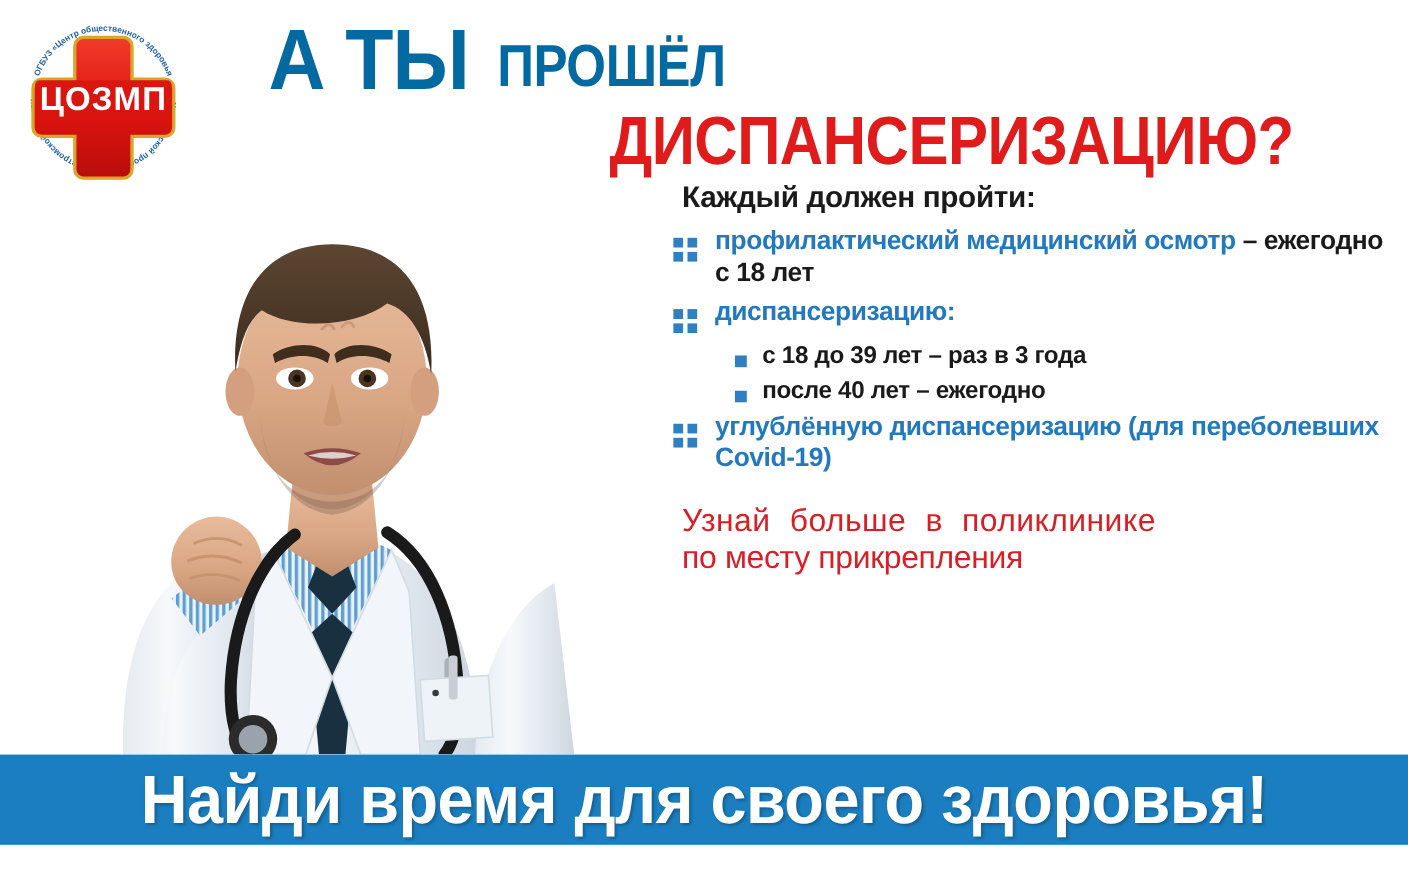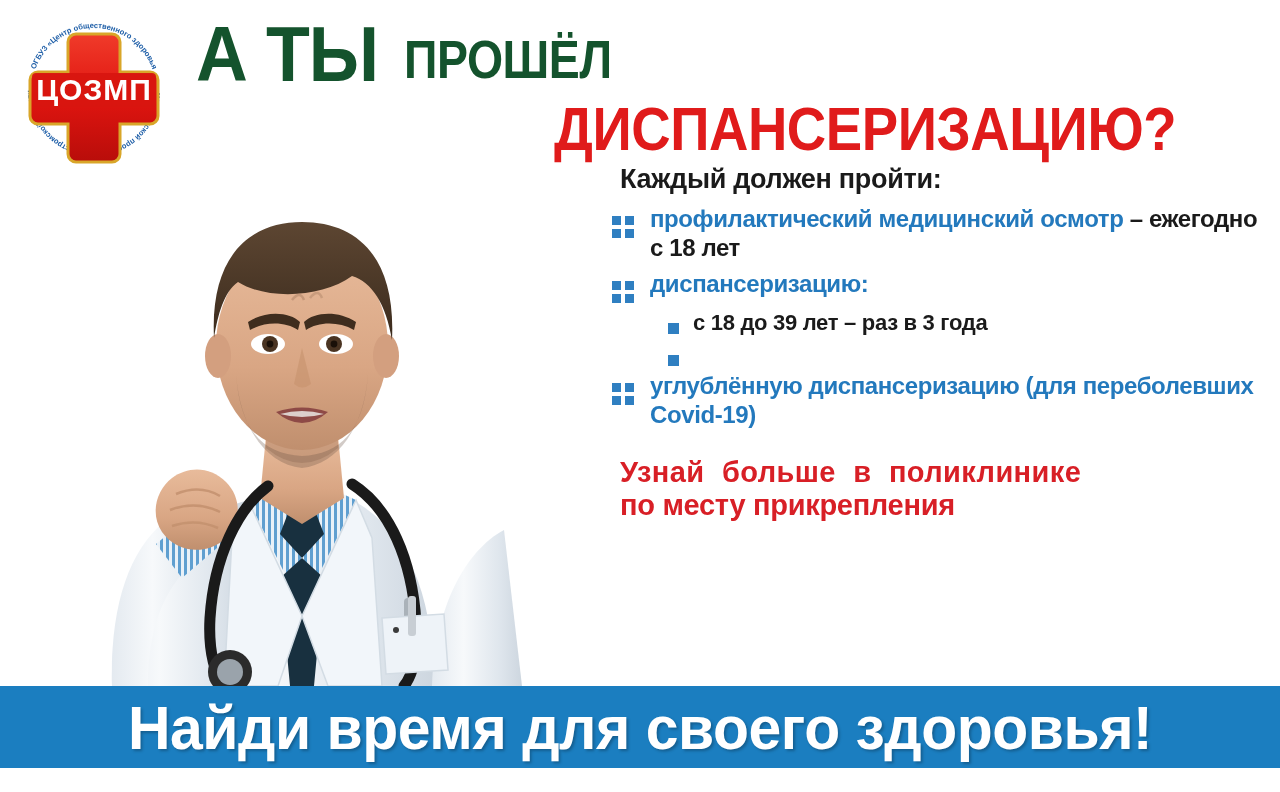--- a/index.html
+++ b/index.html
@@ -30,24 +30,25 @@
 
   
   .title-block {
     position: absolute;
     left: 196px;
     top: 16px;
     width: 1070px;
   }
   .title-line1 {
     font-family: "Liberation Sans Narrow", "Liberation Sans", sans-serif;
-    color: #14532d;
+    color: #0369a1;
     font-weight: bold;
     line-height: 0.98;
     white-space: nowrap;
+    margin-left: 48px;
   }
   .title-big {
     font-size: 78px;
     letter-spacing: -1px;
     transform: scaleX(0.92);
     display: inline-block;
     transform-origin: left center;
   }
   .title-mid {
     font-size: 54px;
@@ -140,21 +141,21 @@
     font-weight: bold;
     font-size: 22px;
     line-height: 1.2;
     letter-spacing: -0.3px;
     color: #1a1a1a;
   }
 
   .cta {
     margin: 26px 0 0 8px;
     color: #d81f26;
-    font-weight: bold;
+    font-weight: normal;
     font-size: 29px;
     line-height: 1.15;
     letter-spacing: -0.3px;
   }
   .cta-line1 {
     word-spacing: 9px;
     letter-spacing: 0.4px;
   }
 
   
@@ -345,20 +346,21 @@
           </svg>
         </span>
         <span class="sub-text">с 18 до 39 лет – раз в 3 года</span>
       </div>
       <div class="sub-row">
         <span class="marker-sq">
           <svg width="11" height="11" viewBox="0 0 11 11" xmlns="http://www.w3.org/2000/svg">
             <rect x="0" y="0" width="11" height="11" fill="#2f7fc1"></rect>
           </svg>
         </span>
+        <span class="sub-text">после 40 лет – ежегодно</span>
       </div>
     </div>
 
     <div class="bullet-row">
       <span class="marker-grid">
         <svg width="22" height="22" viewBox="0 0 22 22" xmlns="http://www.w3.org/2000/svg">
           <rect x="0" y="0" width="9" height="9" fill="#2f7fc1"></rect>
           <rect x="13" y="0" width="9" height="9" fill="#2f7fc1"></rect>
           <rect x="0" y="13" width="9" height="9" fill="#2f7fc1"></rect>
           <rect x="13" y="13" width="9" height="9" fill="#2f7fc1"></rect>

